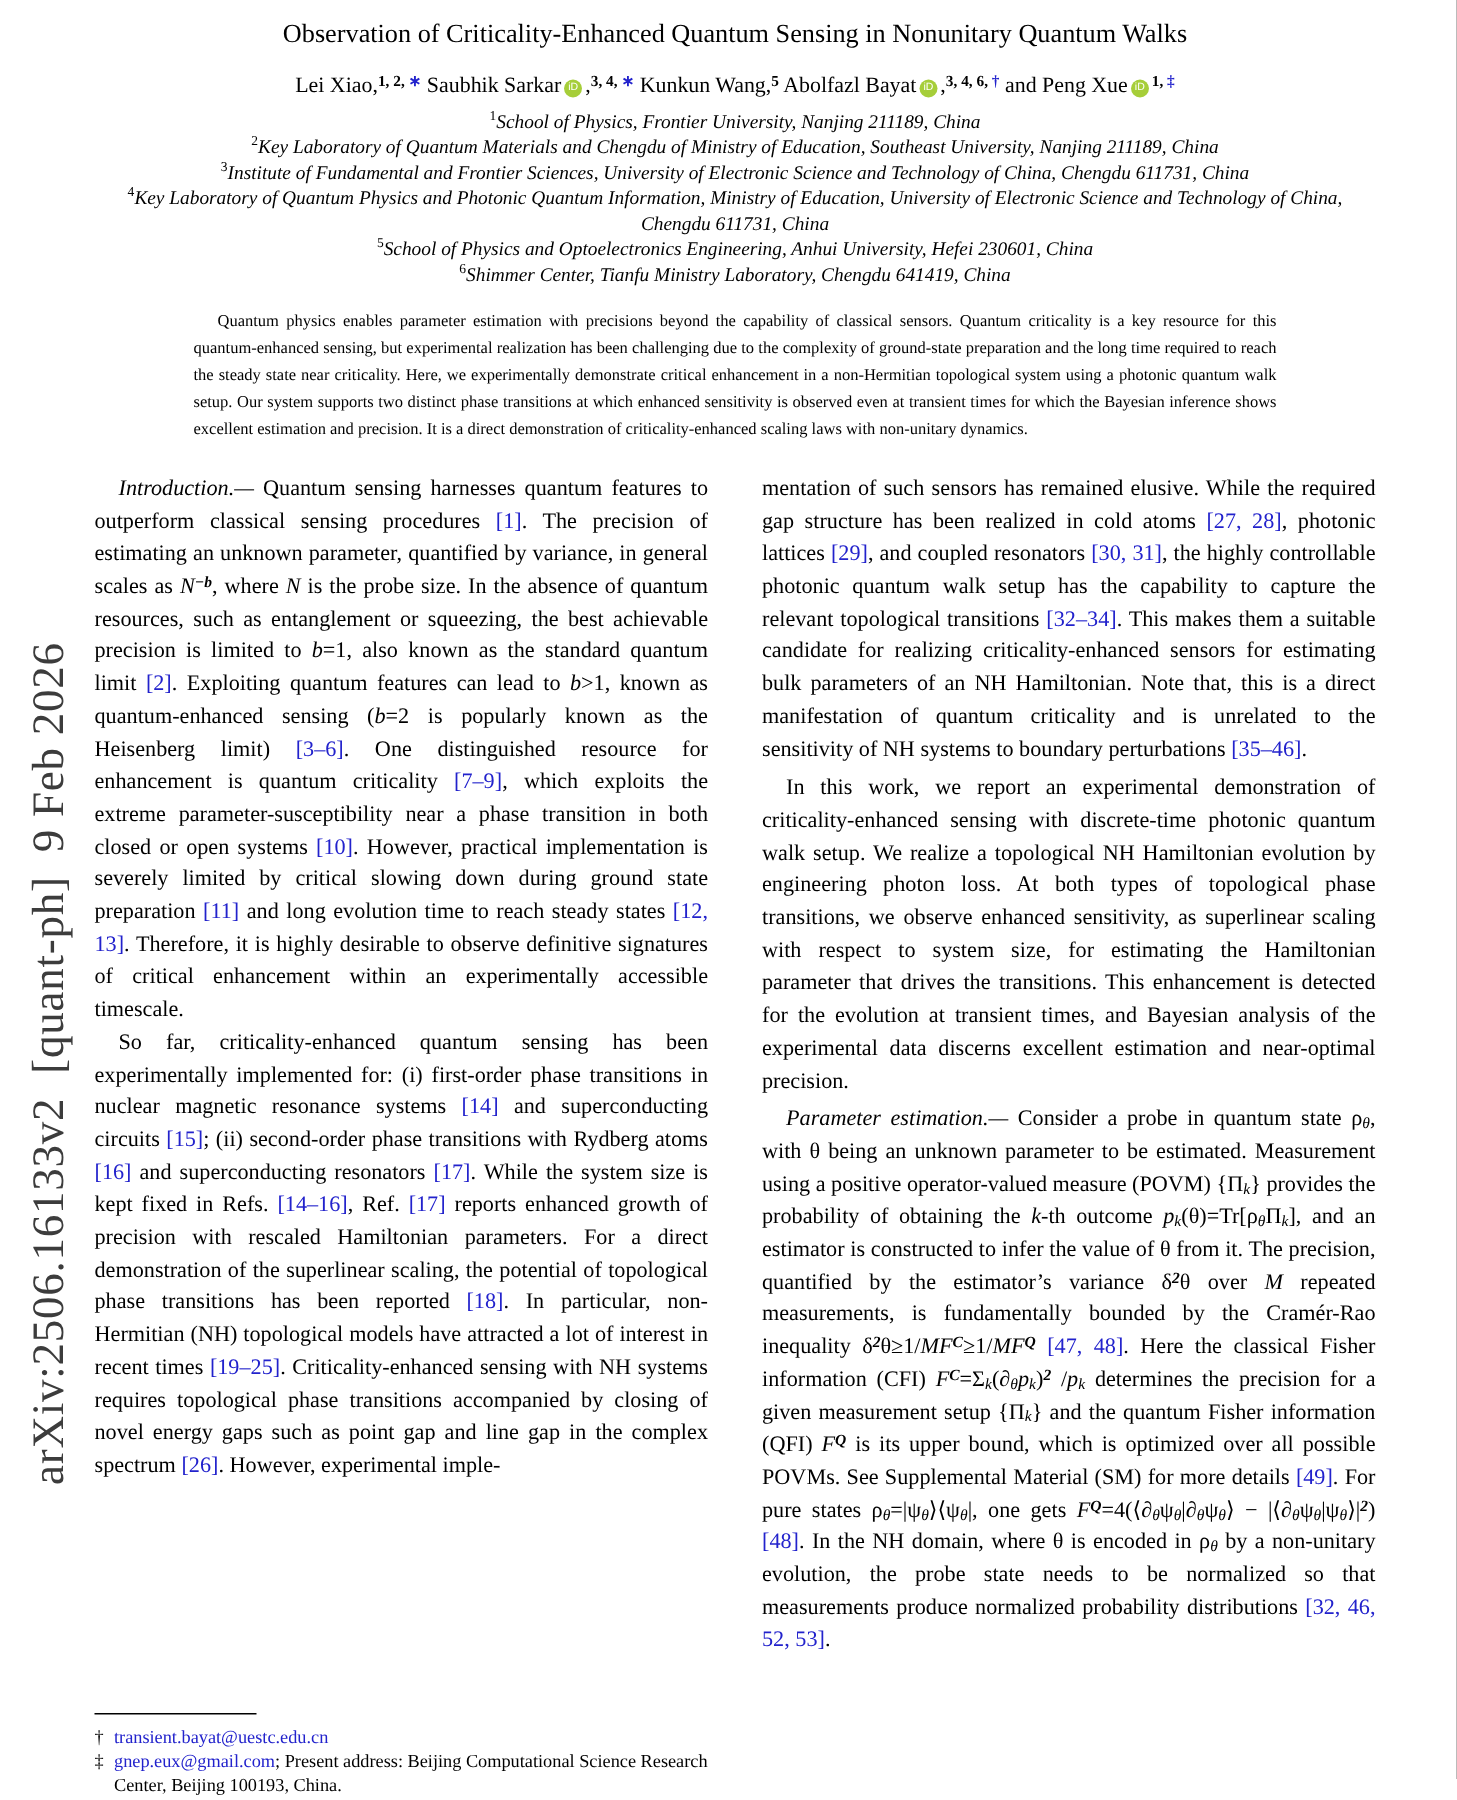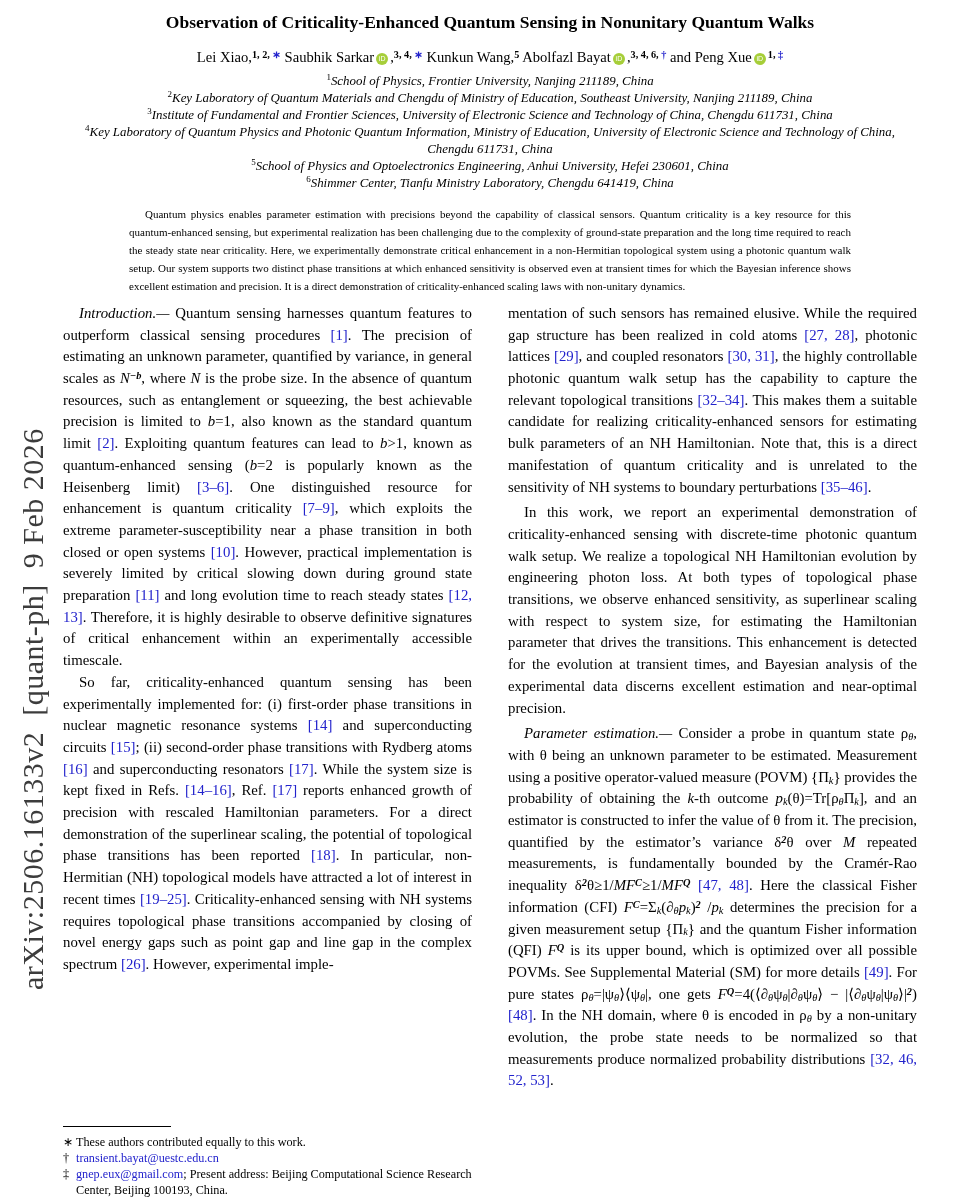--- a/index.html
+++ b/index.html
@@ -9,30 +9,30 @@
     font-family:"Liberation Serif", serif;
   }
   
   .stamp{
     position:absolute;left:16px;top:990px;
     transform:rotate(-90deg);transform-origin:0 0;
     white-space:pre;font-size:30px;letter-spacing:.5px;
     color:var(--stamp,#3c3c3c);
   }
   .header{margin:8px 54px 0 63px;text-align:center;}
-  .title{font-size:17.5px;font-weight:bold;margin:12px;line-height:1.25;}
+  .title{font-size:17.5px;font-weight:normal;margin:12px;line-height:1.25;}
   .authors{margin-top:15px;font-size:14.6px;}
   .affils{margin-top:7px;}
   .affil{font-style:italic;font-size:12.9px;line-height:17px;}
   .affil sup{font-size:70%;font-style:normal;line-height:0;}
   .abstract{
     width:722px;margin:13px auto 0;text-align:justify;
     font-size:11px;line-height:18px;text-indent:16px;
   }
-  .cols{display:flex;gap:36px;margin:8px 54px 0 63px;}
+  .cols{display:flex;gap:36px;margin:21px 54px 0 63px;}
   .col{width:417px;text-align:justify;font-size:14.8px;line-height:21.7px;hyphens:auto;}
   .para{margin:0;}
   .indent{text-indent:16px;}
   .col-right .para + .para{margin-top:4px;}
   
   .sg-i{font-style:italic;}
   .sg-c,.sg-e{color:var(--link,#2222cc);}
   .sg-sup,.sg-msup,.sg-cs{font-size:70%;position:relative;top:-0.38em;line-height:0;font-weight:bold;}
   .sg-cs{color:var(--link,#2222cc);}
   .sg-msup{font-style:italic;}
@@ -83,18 +83,17 @@
     </div>
     <div class="col col-right">
       <p class="para"><span class="sg-t">mentation of such sensors has remained elusive. While the required gap structure has been realized in cold atoms </span><span class="sg-c">[27, 28]</span><span class="sg-t">, photonic lattices </span><span class="sg-c">[29]</span><span class="sg-t">, and coupled resonators </span><span class="sg-c">[30, 31]</span><span class="sg-t">, the highly controllable photonic quantum walk setup has the capability to capture the relevant topological transitions </span><span class="sg-c">[32–34]</span><span class="sg-t">. This makes them a suitable candidate for realizing criticality-enhanced sensors for estimating bulk parameters of an NH Hamiltonian. Note that, this is a direct manifestation of quantum criticality and is unrelated to the sensitivity of NH systems to boundary perturbations </span><span class="sg-c">[35–46]</span><span class="sg-t">.</span></p>
       <p class="para indent"><span class="sg-t">In this work, we report an experimental demonstration of criticality-enhanced sensing with discrete-time photonic quantum walk setup. We realize a topological NH Hamiltonian evolution by engineering photon loss. At both types of topological phase transitions, we observe enhanced sensitivity, as superlinear scaling with respect to system size, for estimating the Hamiltonian parameter that drives the transitions. This enhancement is detected for the evolution at transient times, and Bayesian analysis of the experimental data discerns excellent estimation and near-optimal precision.</span></p>
       <p class="para indent"><span class="sg-i">Parameter estimation.—</span><span class="sg-t"> Consider a probe in quantum state ρ</span><span class="sg-sub">θ</span><span class="sg-t">, with θ being an unknown parameter to be estimated. Measurement using a positive operator-valued measure (POVM) {Π</span><span class="sg-sub">k</span><span class="sg-t">} provides the probability of obtaining the </span><span class="sg-i">k</span><span class="sg-t">-th outcome </span><span class="sg-i">p</span><span class="sg-sub">k</span><span class="sg-t">(θ)=Tr[ρ</span><span class="sg-sub">θ</span><span class="sg-t">Π</span><span class="sg-sub">k</span><span class="sg-t">], and an estimator is constructed to infer the value of θ from it. The precision, quantified by the estimator’s variance δ</span><span class="sg-msup">2</span><span class="sg-t">θ over </span><span class="sg-i">M</span><span class="sg-t"> repeated measurements, is fundamentally bounded by the Cramér-Rao inequality δ</span><span class="sg-msup">2</span><span class="sg-t">θ≥1/</span><span class="sg-i">MF</span><span class="sg-msup">C</span><span class="sg-t">≥1/</span><span class="sg-i">MF</span><span class="sg-msup">Q</span><span class="sg-t"> </span><span class="sg-c">[47, 48]</span><span class="sg-t">. Here the classical Fisher information (CFI) </span><span class="sg-i">F</span><span class="sg-msup">C</span><span class="sg-t">=Σ</span><span class="sg-sub">k</span><span class="sg-t">(∂</span><span class="sg-sub">θ</span><span class="sg-i">p</span><span class="sg-sub">k</span><span class="sg-t">)</span><span class="sg-msup">2</span><span class="sg-t"> /</span><span class="sg-i">p</span><span class="sg-sub">k</span><span class="sg-t"> determines the precision for a given measurement setup {Π</span><span class="sg-sub">k</span><span class="sg-t">} and the quantum Fisher information (QFI) </span><span class="sg-i">F</span><span class="sg-msup">Q</span><span class="sg-t"> is its upper bound, which is optimized over all possible POVMs. See Supplemental Material (SM) for more details </span><span class="sg-c">[49]</span><span class="sg-t">. For pure states ρ</span><span class="sg-sub">θ</span><span class="sg-t">=|ψ</span><span class="sg-sub">θ</span><span class="sg-t">⟩⟨ψ</span><span class="sg-sub">θ</span><span class="sg-t">|, one gets </span><span class="sg-i">F</span><span class="sg-msup">Q</span><span class="sg-t">=4(⟨∂</span><span class="sg-sub">θ</span><span class="sg-t">ψ</span><span class="sg-sub">θ</span><span class="sg-t">|∂</span><span class="sg-sub">θ</span><span class="sg-t">ψ</span><span class="sg-sub">θ</span><span class="sg-t">⟩ − |⟨∂</span><span class="sg-sub">θ</span><span class="sg-t">ψ</span><span class="sg-sub">θ</span><span class="sg-t">|ψ</span><span class="sg-sub">θ</span><span class="sg-t">⟩|</span><span class="sg-msup">2</span><span class="sg-t">) </span><span class="sg-c">[48]</span><span class="sg-t">. In the NH domain, where θ is encoded in ρ</span><span class="sg-sub">θ</span><span class="sg-t"> by a non-unitary evolution, the probe state needs to be normalized so that measurements produce normalized probability distributions </span><span class="sg-c">[32, 46, 52, 53]</span><span class="sg-t">.</span></p>
     </div>
   </div>
 
   <div class="footnotes">
     <div class="fnrule"></div>
-    <div class="fn"><span class="fnsym">∗</span><span><span class="sg-t">These authors contributed equally to this work.</span></span></div>
     <div class="fn"><span class="fnsym">†</span><span><span class="sg-e">transient.bayat@uestc.edu.cn</span></span></div>
     <div class="fn"><span class="fnsym">‡</span><span><span class="sg-e">gnep.eux@gmail.com</span><span class="sg-t">; Present address: Beijing Computational Science Research Center, Beijing 100193, China.</span></span></div>
   </div>
 
 </div>
 
 </body></html>

